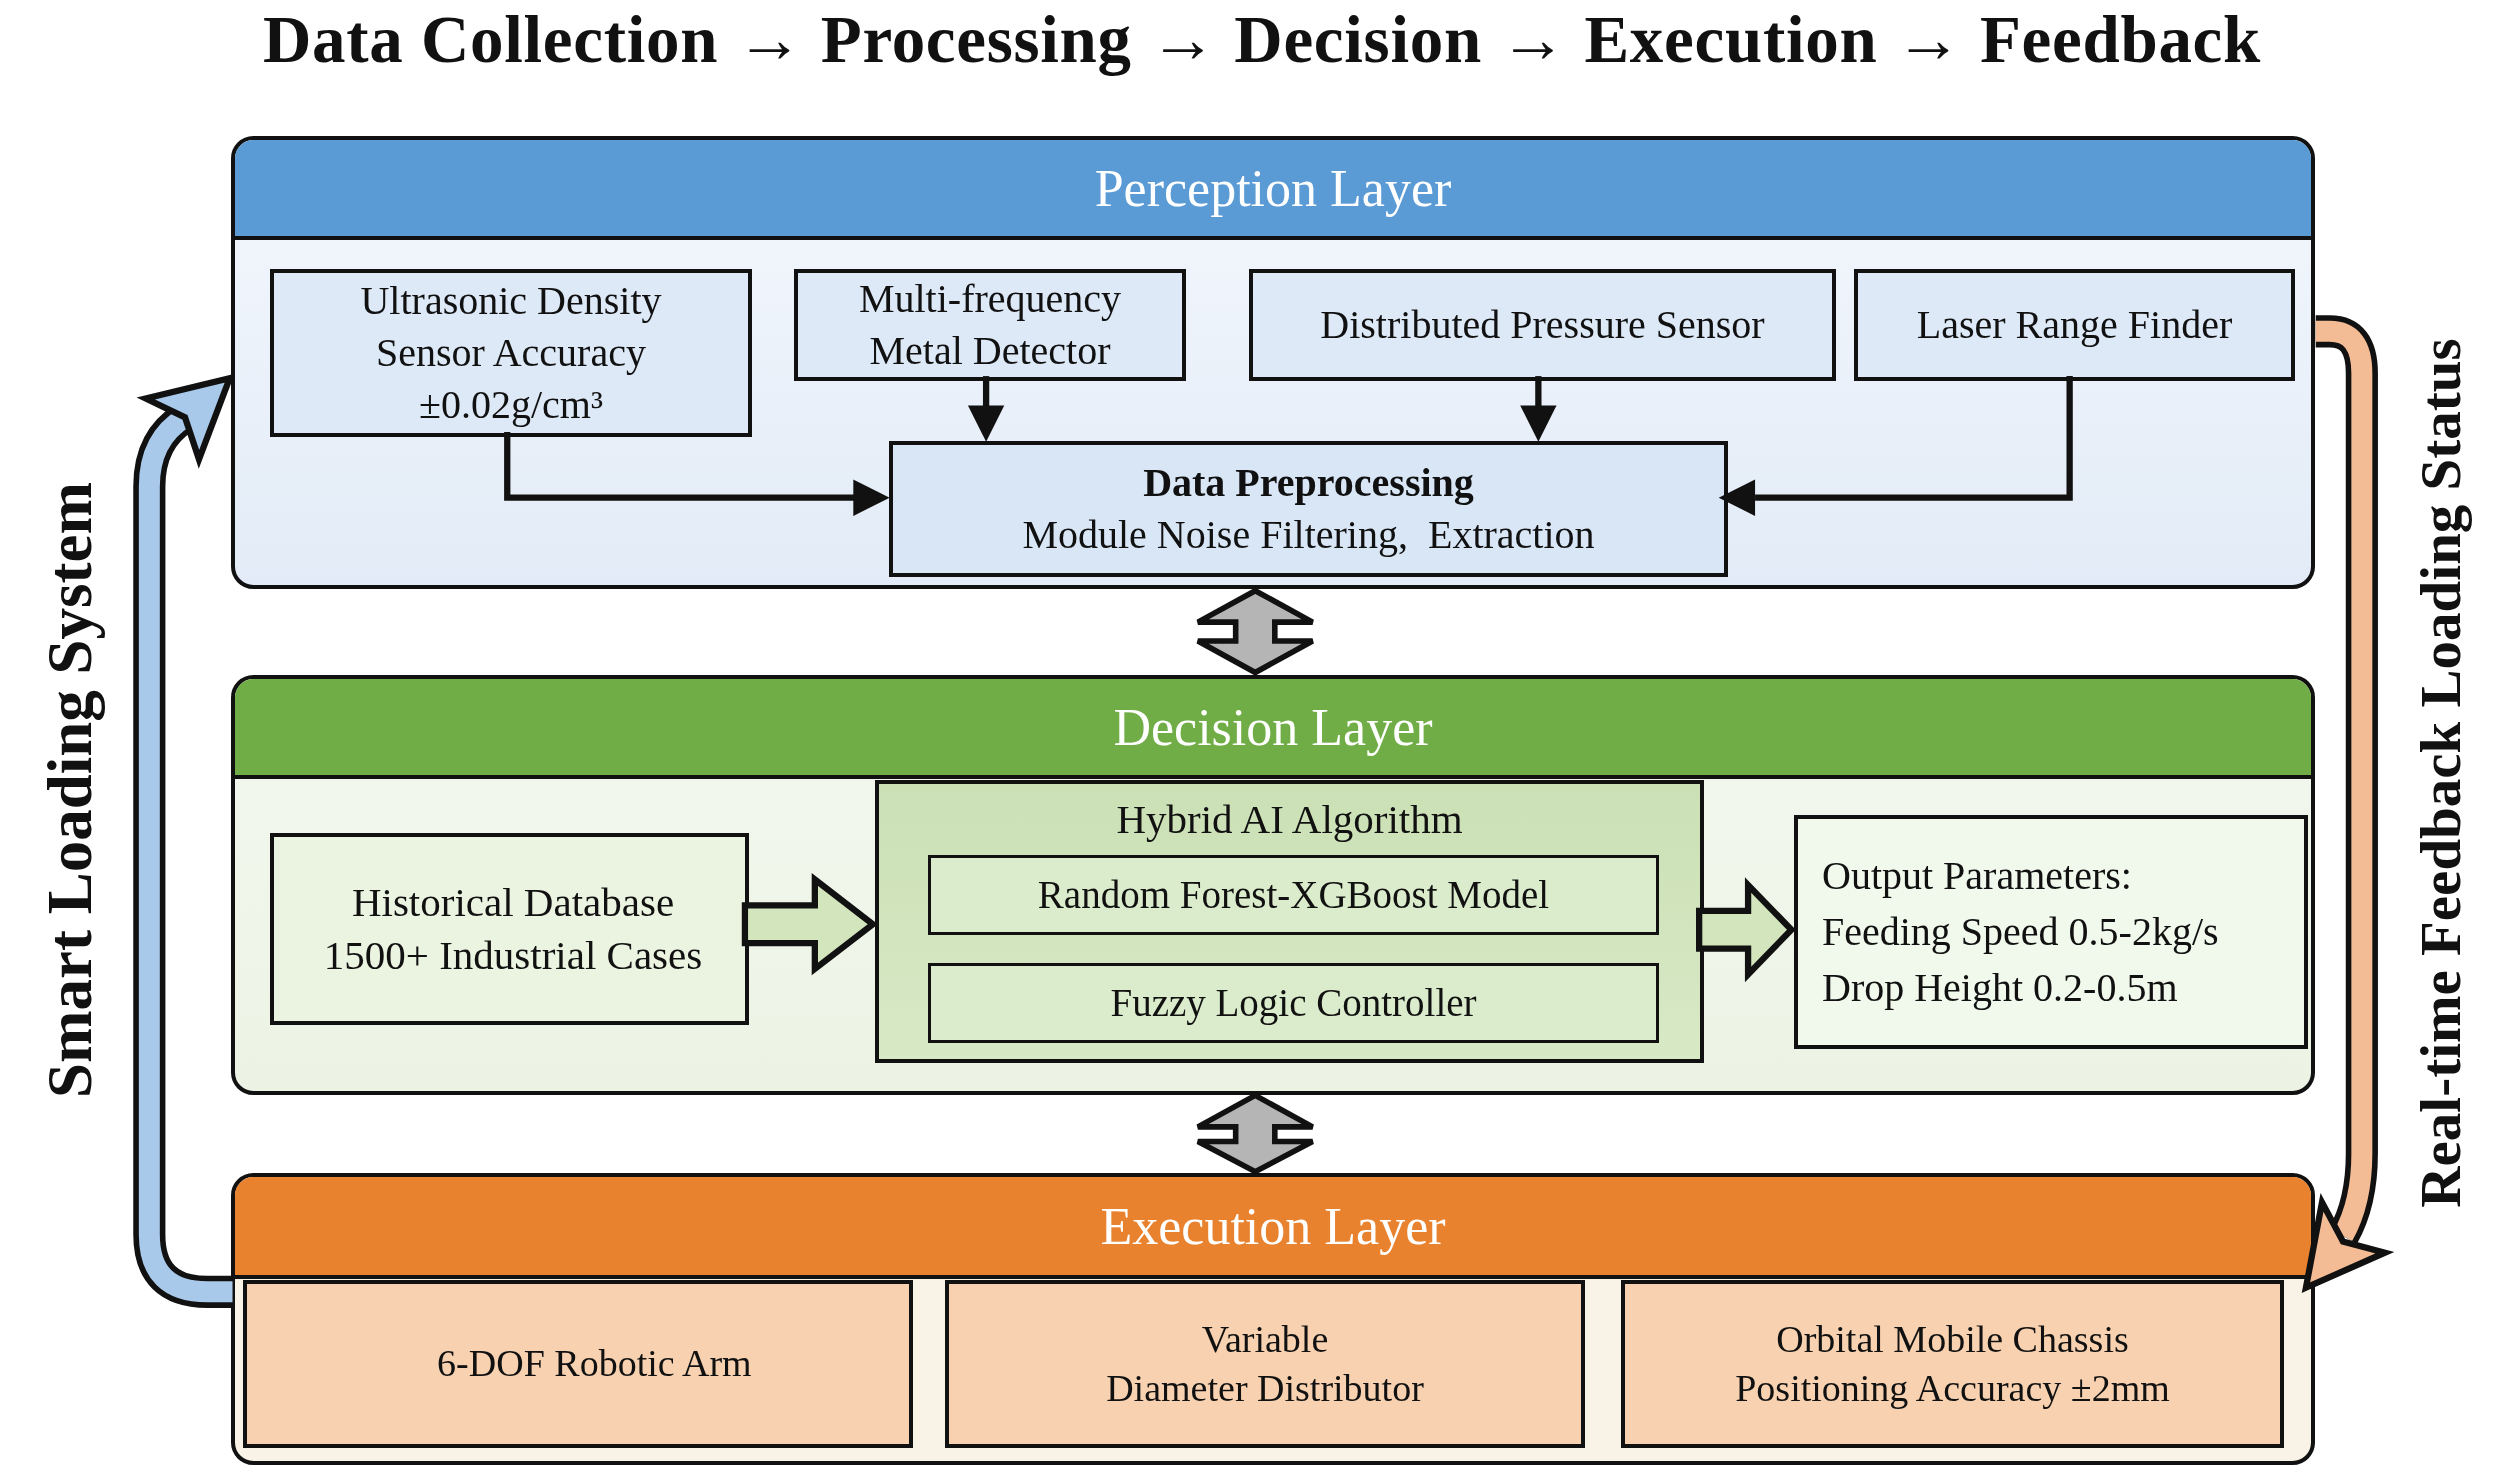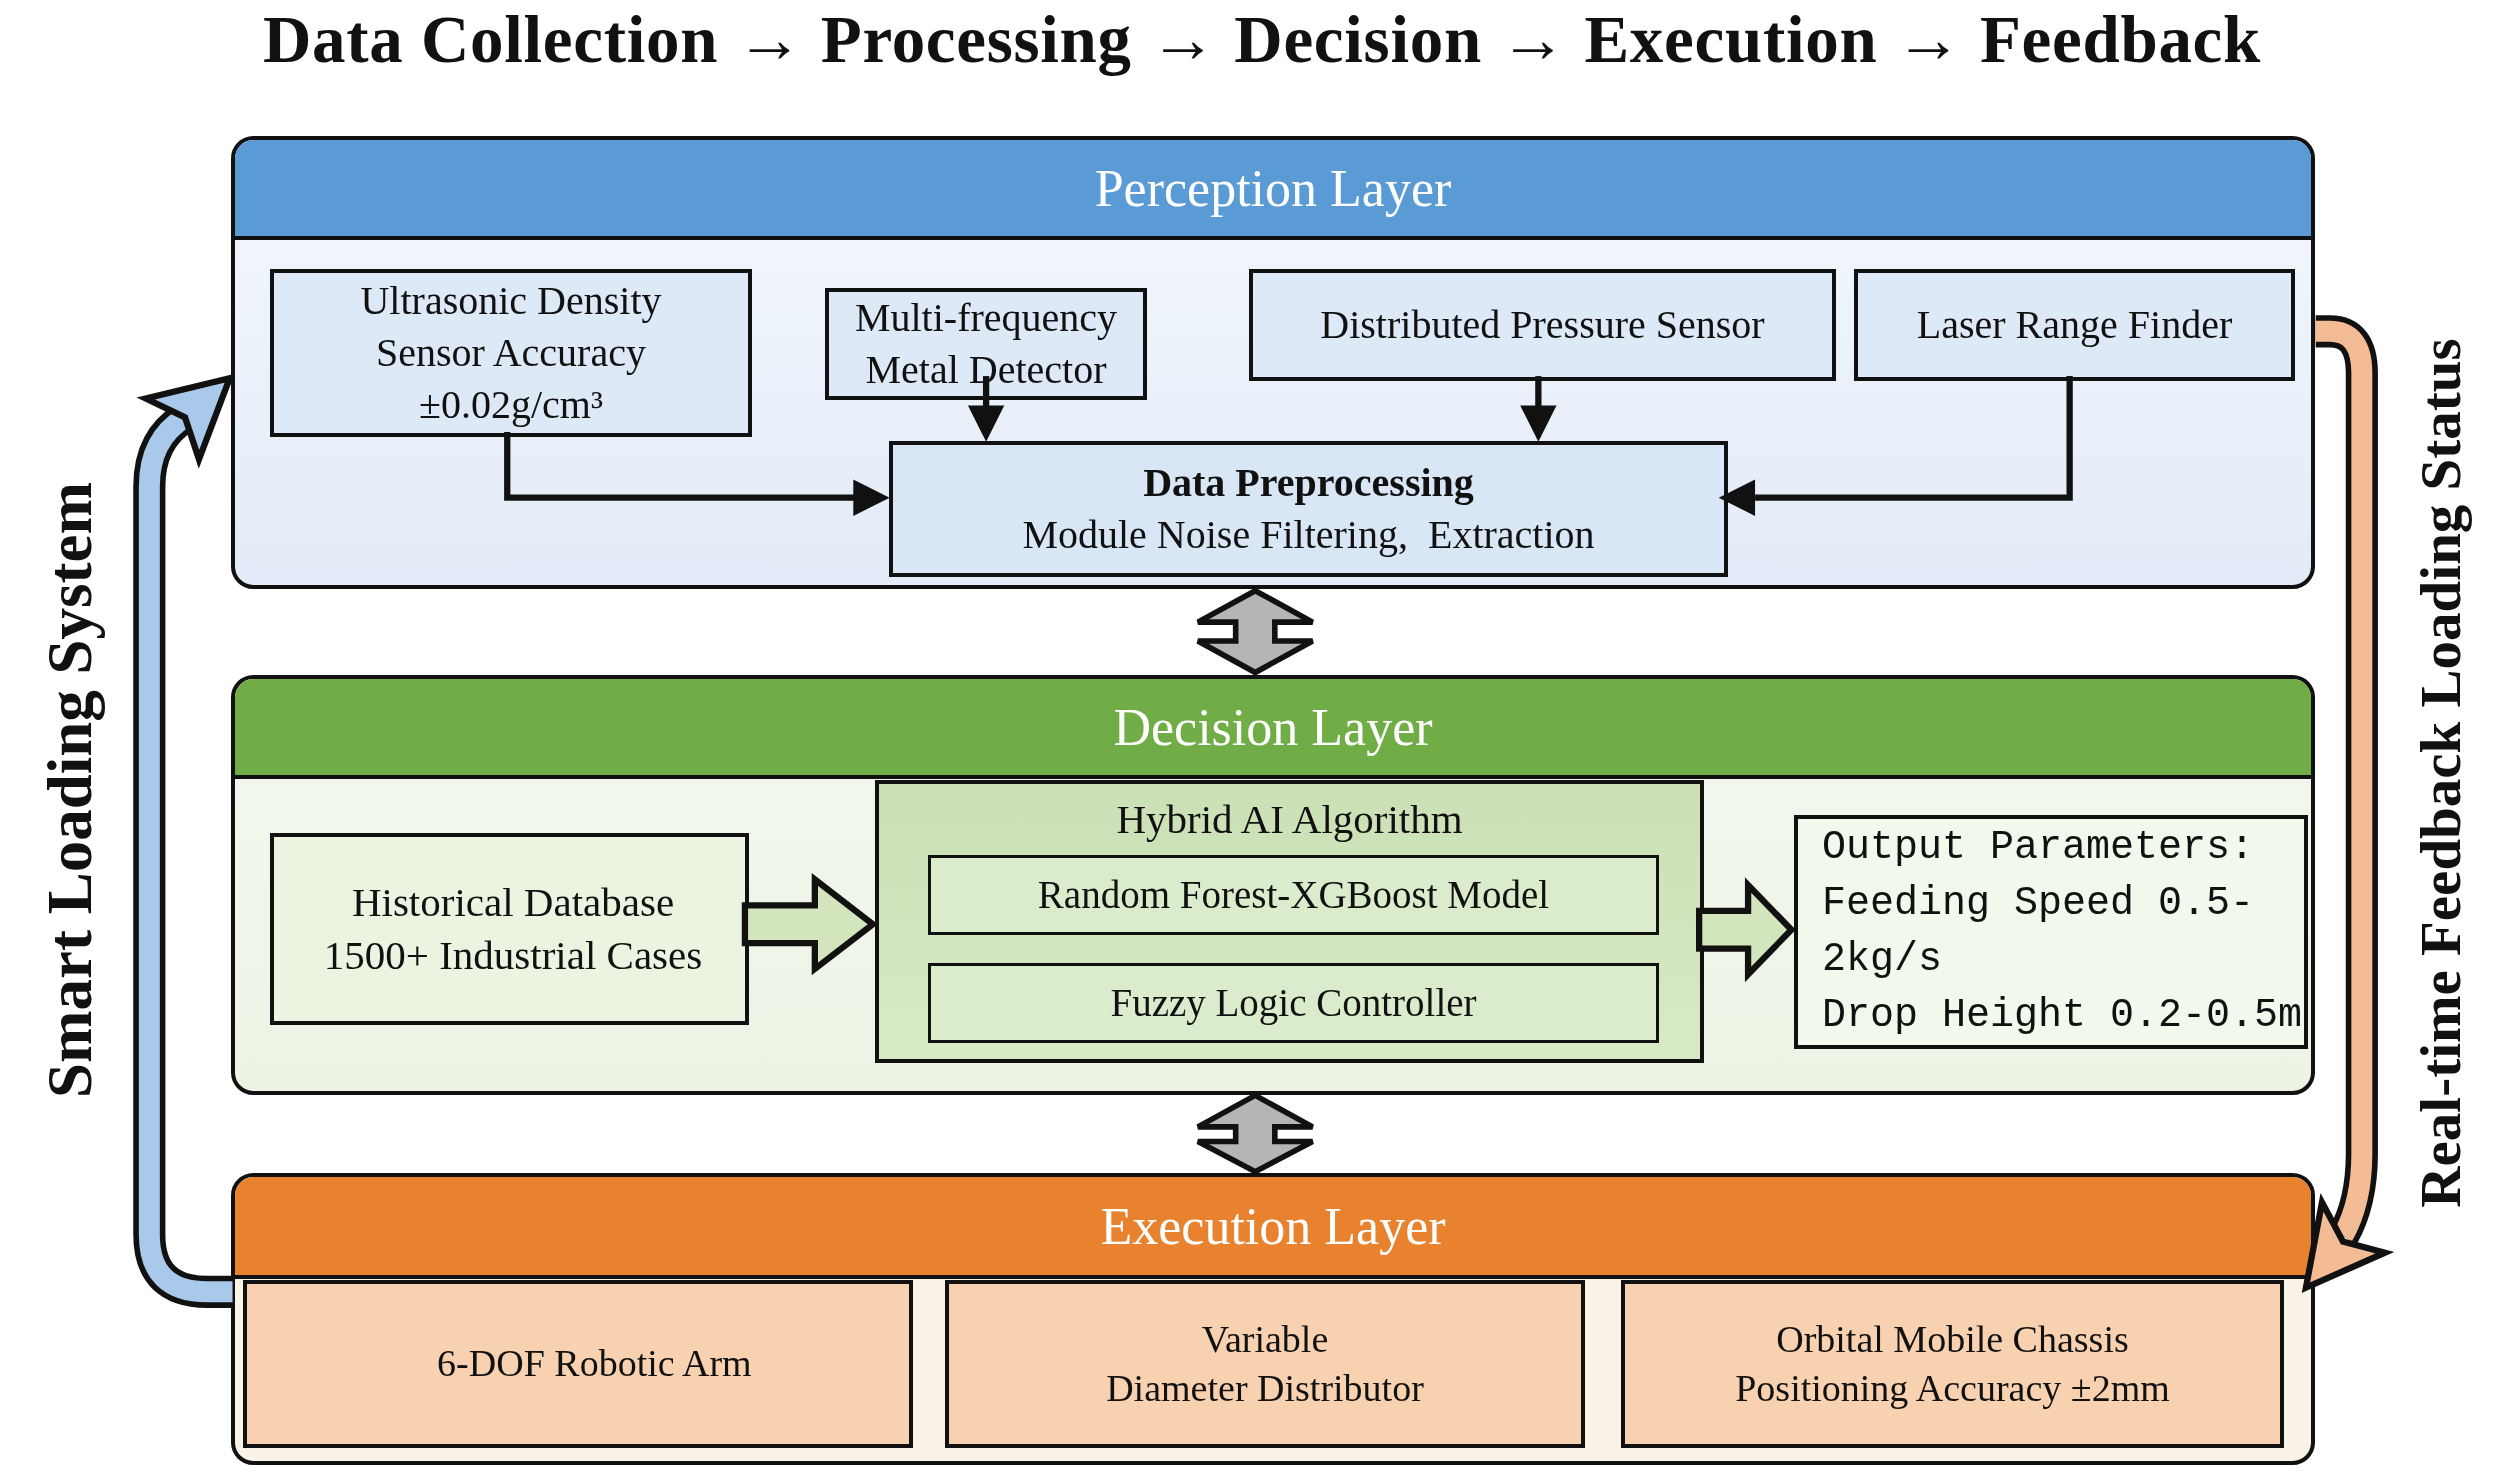--- a/index.html
+++ b/index.html
@@ -25,36 +25,36 @@
   .layer.execution{top:1173px;height:292px;background:#f9f2e6;}
   .layer.execution .layer-header{height:98px;background:#e8822e;}
 
   .box{position:absolute;border:4.2px solid #111;box-sizing:border-box;
        display:flex;flex-direction:column;align-items:center;justify-content:center;
        text-align:center;font-size:40px;line-height:1.3;}
 
   
   .box.blue{background:#dde9f7;}
   .box.ultrasonic{left:35px;top:129px;width:482px;height:168px;}
-  .box.metal{left:590px;top:129px;width:322px;height:112px;margin-top:19px;}
+  .box.metal{left:559px;top:129px;width:392px;height:112px;}
   .box.pressure{left:1014px;top:129px;width:587px;height:112px;}
   .box.laser{left:1619px;top:129px;width:441px;height:112px;}
   .box.preprocess{left:654px;top:301px;width:839px;height:136px;background:#d8e6f6;}
   .box.preprocess .b-title{font-weight:bold;}
   .pre-sub{white-space:pre-wrap;}
 
   
   .box.historical{left:35px;top:154px;width:479px;height:192px;background:#ebf3e1;font-size:41px;padding-left:7px;}
   .hybrid{position:absolute;left:640px;top:101px;width:829px;height:283px;border:4.2px solid #111;
           box-sizing:border-box;background:linear-gradient(180deg,#cbe0b5,#d8e9c6);text-align:center;}
   .hybrid-title{font-size:41px;line-height:70px;}
   .box.model1{left:49px;top:71px;width:731px;height:80px;background:#daeccb;border-width:3.5px;font-size:39px;}
   .box.model2{left:49px;top:179px;width:731px;height:80px;background:#daeccb;border-width:3.5px;font-size:39px;}
   .box.output{left:1559px;top:136px;width:514px;height:234px;background:#f1f8ec;
-              align-items:flex-start;text-align:left;padding-left:24px;font-size:40px;line-height:1.4;font-family:Liberation Mono, monospace;}
+              align-items:flex-start;text-align:left;padding-left:24px;font-size:40px;line-height:1.4;}
 
   
   .box.peach{background:#f8d2b0;font-size:38px;height:168px;top:103px;}
   .box.exec1{left:8.4px;width:670px;padding-left:32px;}
   .box.exec2{left:710px;width:640px;}
   .box.exec3{left:1386px;width:663px;}
 
   .overlay{position:absolute;left:0;top:0;width:2500px;height:1482px;pointer-events:none;}
 </style>
 </head>

